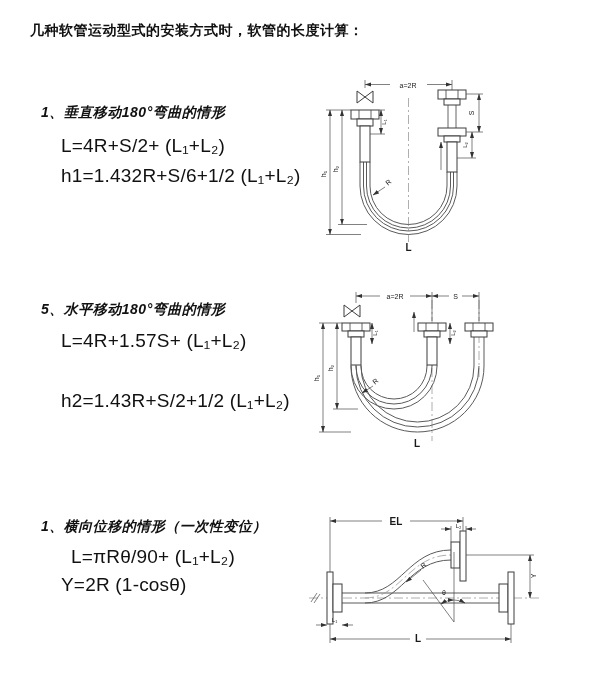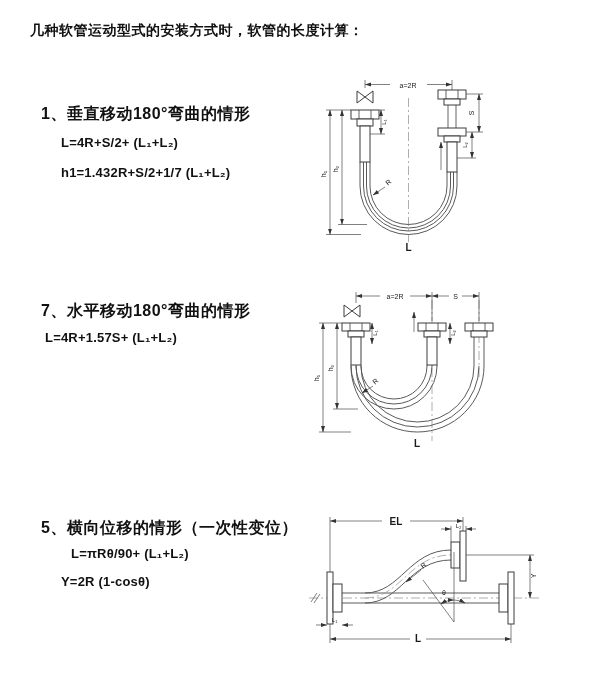--- a/index.html
+++ b/index.html
@@ -1,20 +1,20 @@
 <!DOCTYPE html>
 <html><head>
 <meta charset="utf-8">
 <style>
   html,body{margin:0;padding:0;background:#fff;}
   body{font-family:"Liberation Sans","DejaVu Sans",sans-serif;color:#111;}
   .page{position:relative;width:600px;height:675px;background:#fff;overflow:hidden;padding-left:8px;}
   .title{position:absolute;left:30px;top:22px;font-size:14px;font-weight:bold;letter-spacing:.5px;white-space:nowrap;}
-  .sec-h{position:absolute;font-size:16px;font-weight:bold;letter-spacing:.5px;white-space:nowrap;}
-  .formula{position:absolute;font-size:13px;font-weight:700;letter-spacing:.2px;white-space:nowrap;}
+  .sec-h{position:absolute;font-size:14px;font-weight:bold;letter-spacing:.5px;white-space:nowrap;font-style:italic;}
+  .formula{position:absolute;font-size:19px;font-weight:400;letter-spacing:.2px;white-space:nowrap;}
   .diag{position:absolute;}
   
   .cl{stroke:#9a9a9a;stroke-width:.8;fill:none;stroke-dasharray:9 3 2 3;}
   .hose path{stroke:#5a5a5a;stroke-width:1;fill:none;}
   .fit rect{fill:#fff;stroke:#3c3c3c;stroke-width:1;}
   .fit line{stroke:#3c3c3c;stroke-width:.8;}
   .fit path{fill:#fff;stroke:#3c3c3c;stroke-width:1;}
   .braid{fill:url(#braid);stroke:#3c3c3c;stroke-width:1;}
   .dim line,.dim path{stroke:#4a4a4a;stroke-width:.7;fill:none;}
   .wbg{fill:#fff;stroke:none;}
@@ -35,21 +35,21 @@
     </marker>
   </defs>
 </svg>
 
 <div class="page">
 
   <div class="title">几种软管运动型式的安装方式时，软管的长度计算：</div>
 
   <div class="sec-h" style="left:41px;top:104px">1、垂直移动180°弯曲的情形</div>
   <div class="formula" style="left:61px;top:135px">L=4R+S/2+ (L₁+L₂)</div>
-  <div class="formula" style="left:61px;top:165px">h1=1.432R+S/2+1/7 (L₁+L₂)</div>
+  <div class="formula" style="left:61px;top:165px">h1=1.432R+S/6+1/2 (L₁+L₂)</div>
 
   <svg class="diag" style="left:315px;top:74px" width="215" height="180" viewBox="0 0 215 180">
 
     <line class="cl" x1="93.5" y1="24" x2="93.5" y2="168"></line>
 
     <g class="hose">
       <path d="M45,88 L45,112 A48.5,48.5 0 0 0 142,112 L142,98"></path>
       <path d="M48.5,88 L48.5,112 A45,45 0 0 0 138.5,112 L138.5,98"></path>
       <path d="M51.5,88 L51.5,112 A42,42 0 0 0 135.5,112 L135.5,98"></path>
       <path d="M55,88 L55,112 A38.5,38.5 0 0 0 132,112 L132,98"></path>
@@ -123,22 +123,23 @@
     <text class="t6" transform="rotate(-90 71 48)" x="71" y="48" text-anchor="middle">L₁</text>
 
     <g class="dim">
       <line x1="70" y1="113" x2="58" y2="121" marker-end="url(#arw)"></line>
     </g>
     <text transform="rotate(-40 75 110)" x="75" y="110" text-anchor="middle">R</text>
 
     <text class="t10" x="93.5" y="177" text-anchor="middle">L</text>
   </svg>
 
-  <div class="sec-h" style="left:41px;top:301px">7、水平移动180°弯曲的情形</div>
-  <div class="formula" style="left:45px;top:330px">L=4R+1.57S+ (L₁+L₂)</div>
+  <div class="sec-h" style="left:41px;top:301px">5、水平移动180°弯曲的情形</div>
+  <div class="formula" style="left:61px;top:330px">L=4R+1.57S+ (L₁+L₂)</div>
+  <div class="formula" style="left:61px;top:390px">h2=1.43R+S/2+1/2 (L₁+L₂)</div>
 
   <svg class="diag" style="left:310px;top:286px" width="228" height="165" viewBox="0 0 228 165">
     <line class="cl" x1="122" y1="14" x2="122" y2="155"></line>
     <line class="cl" x1="169" y1="14" x2="169" y2="92"></line>
 
     <g class="hose">
       <path d="M41,79 L41,80 A43,43 0 0 0 127,80 L127,79"></path>
       <path d="M46,79 L46,80 A38,38 0 0 0 122,80 L122,79"></path>
       <path d="M51,79 L51,80 A33,33 0 0 0 117,80 L117,79"></path>
     </g>
@@ -212,21 +213,21 @@
     <text class="t6" transform="rotate(-90 145 47)" x="145" y="47" text-anchor="middle">L₂</text>
 
     <g class="dim">
       <line x1="63" y1="100" x2="52" y2="107" marker-end="url(#arw)"></line>
     </g>
     <text transform="rotate(-40 67 97)" x="67" y="97" text-anchor="middle">R</text>
 
     <text class="t10" x="107" y="161" text-anchor="middle">L</text>
   </svg>
 
-  <div class="sec-h" style="left:41px;top:518px">5、横向位移的情形（一次性变位）</div>
+  <div class="sec-h" style="left:41px;top:518px">1、横向位移的情形（一次性变位）</div>
   <div class="formula" style="left:71px;top:546px">L=πRθ/90+ (L₁+L₂)</div>
   <div class="formula" style="left:61px;top:574px">Y=2R (1-cosθ)</div>
 
   <svg class="diag" style="left:303px;top:510px" width="245" height="142" viewBox="0 0 245 142">
 
     <line class="cl" x1="6" y1="88" x2="238" y2="88"></line>
     <g class="dim">
       <line x1="8" y1="92" x2="14" y2="83"></line>
         <line x1="11" y1="93" x2="17" y2="84"></line>
     </g>

